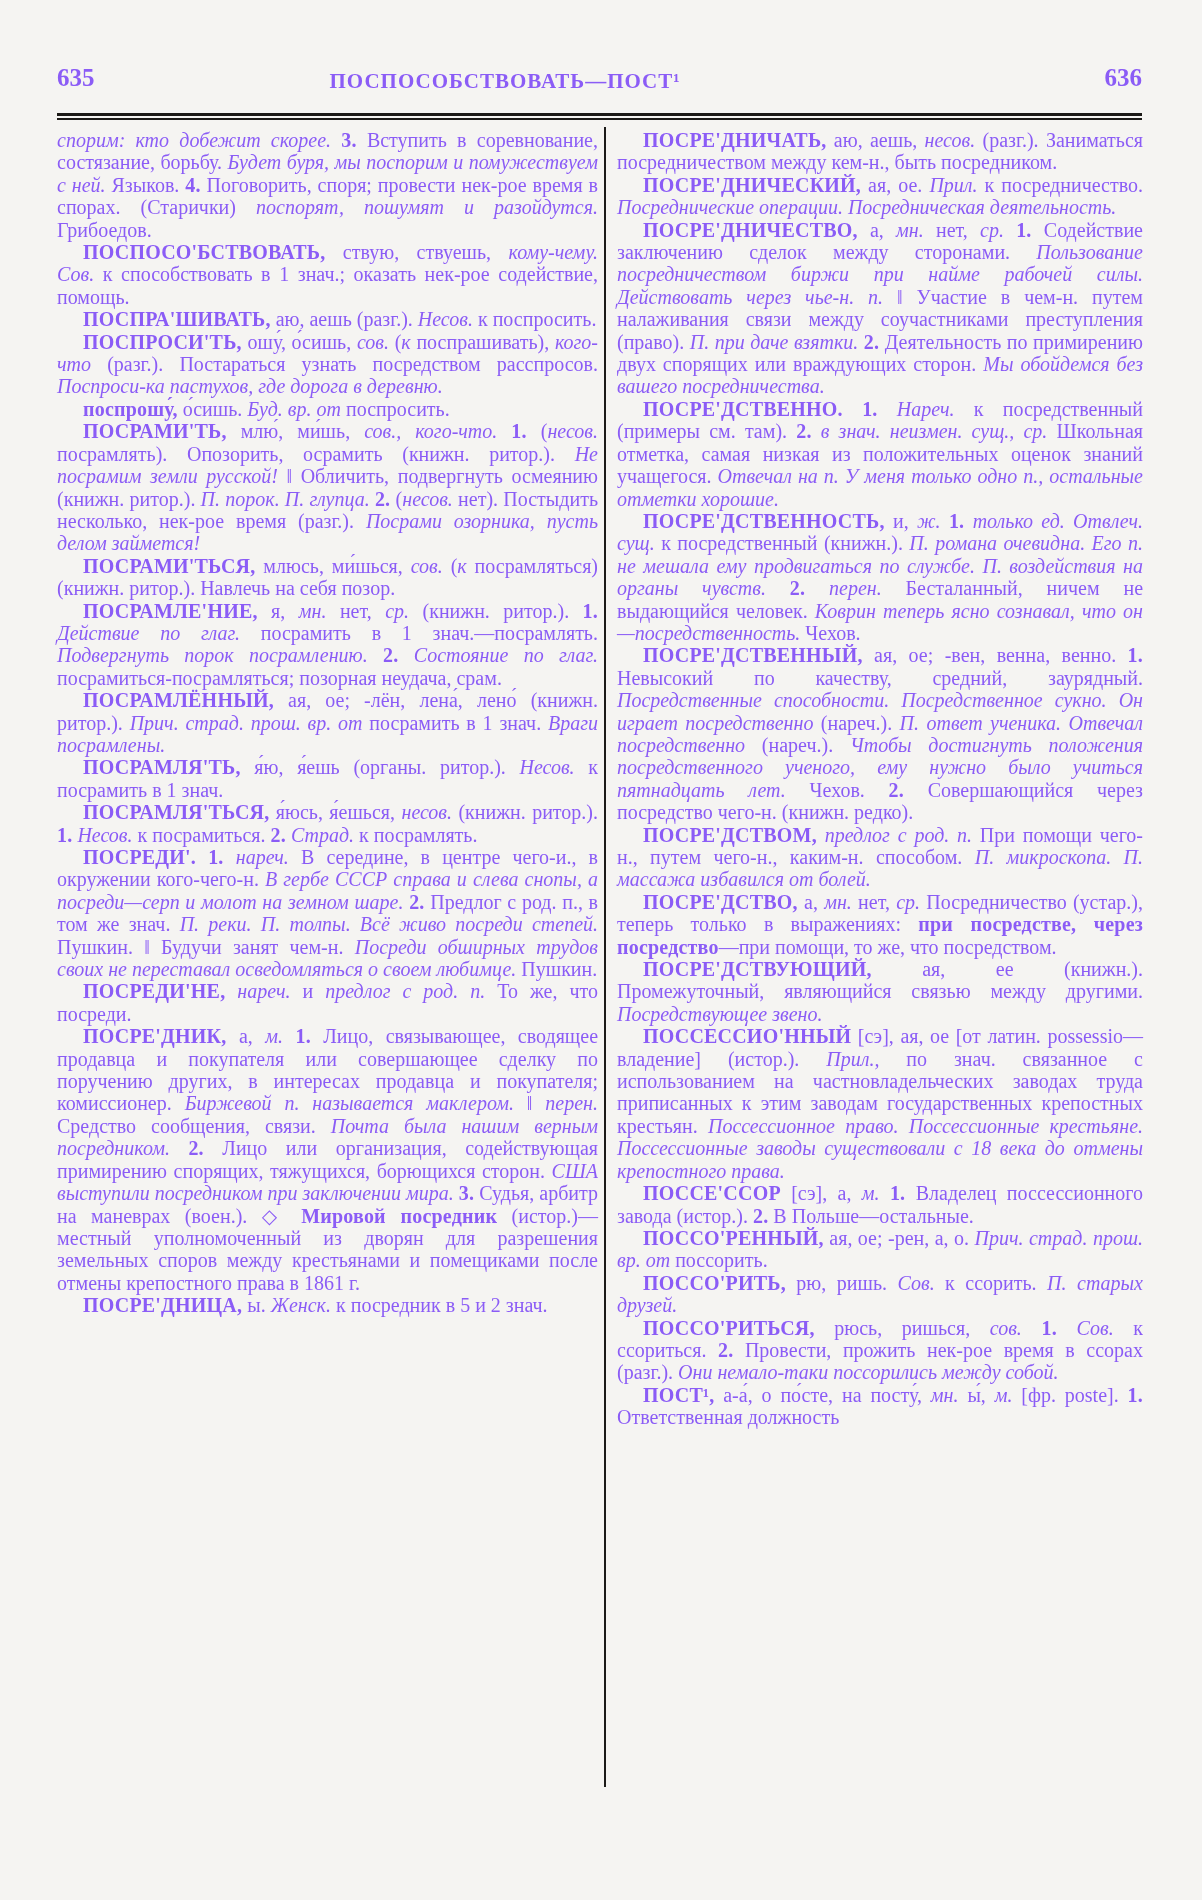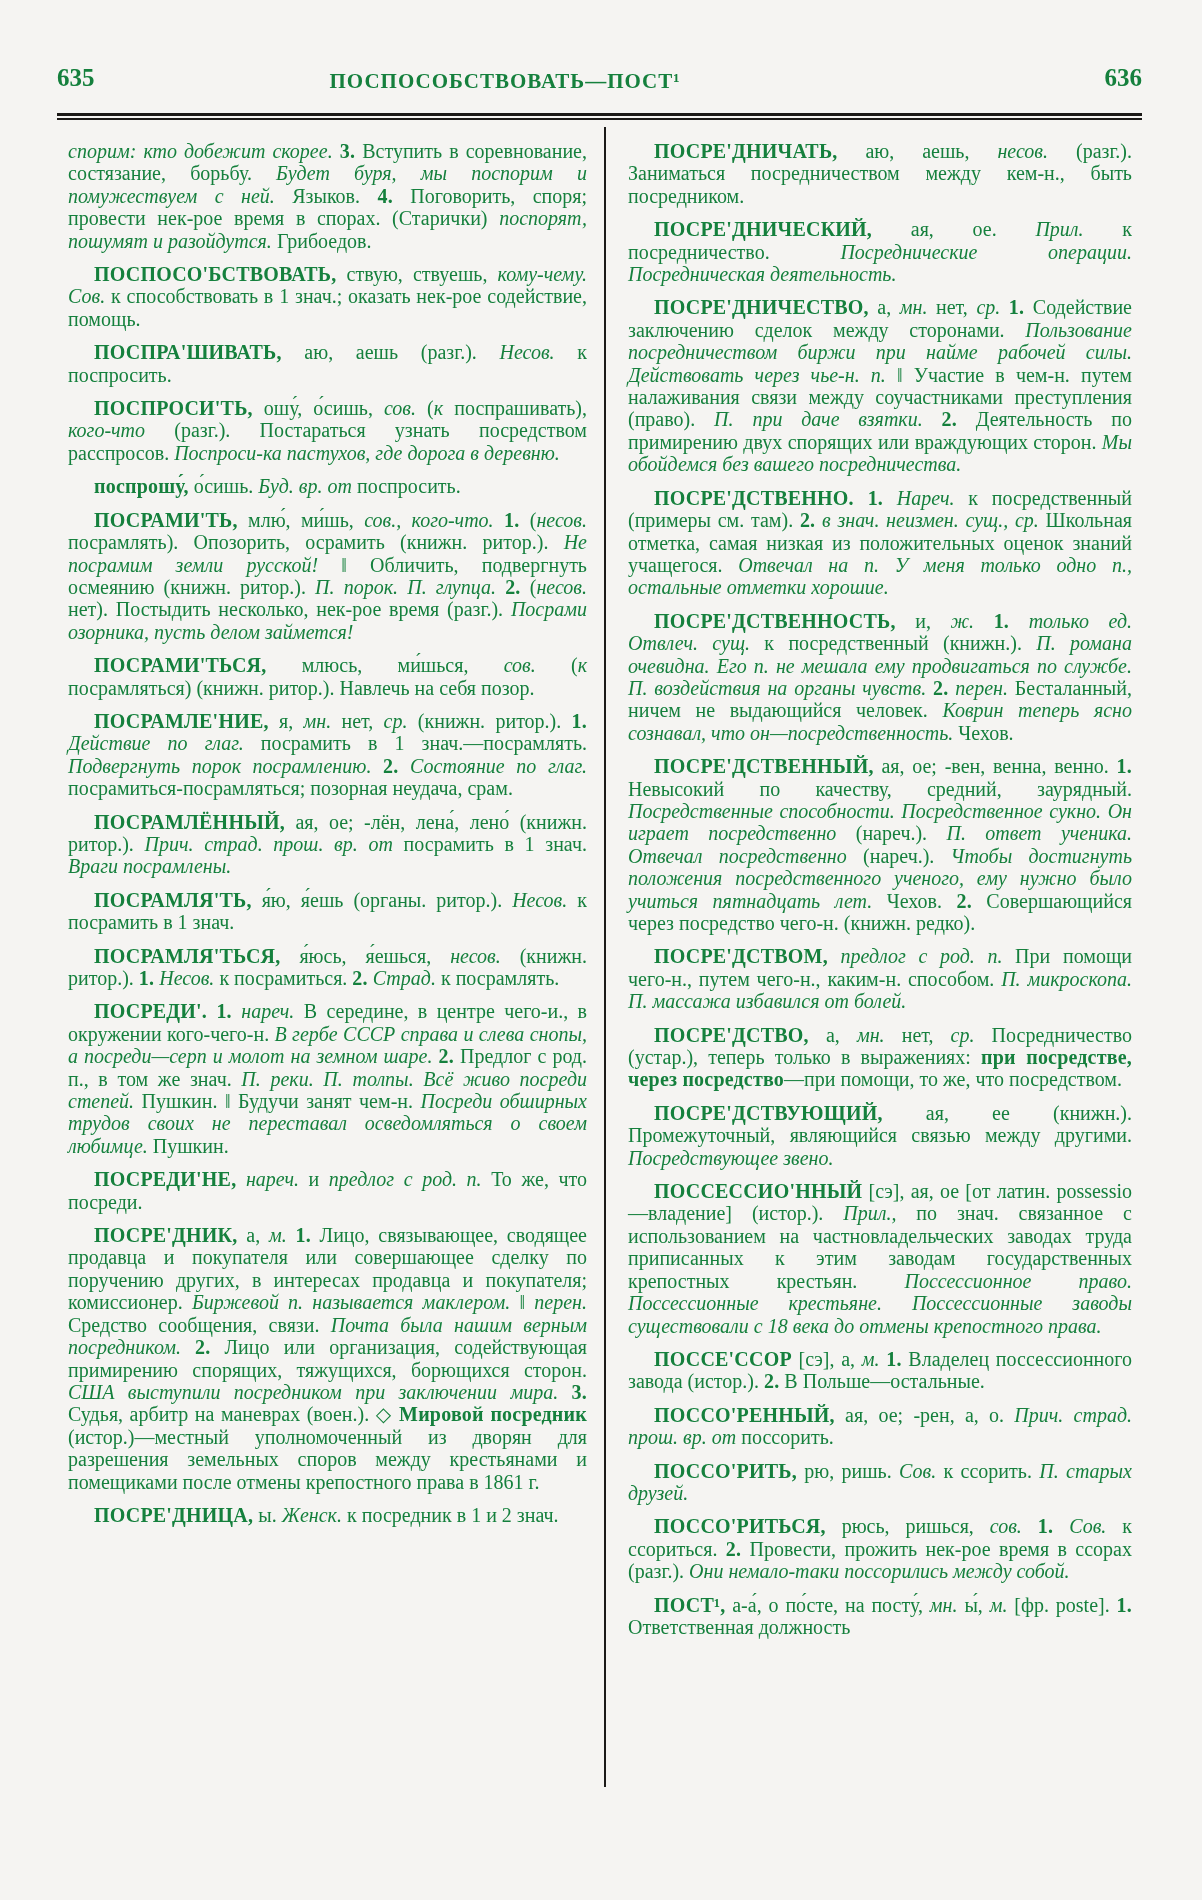--- a/index.html
+++ b/index.html
@@ -1,21 +1,21 @@
 <!DOCTYPE html>
 <html lang="ru"><head>
 <meta charset="utf-8">
 <style>
   html,body{margin:0;padding:0;background:#dedcd9;}
   .page{
     position:relative;
     width:1202px;height:1900px;
     background:#f5f4f2;
     font-family:"Liberation Serif","DejaVu Serif",serif;
-    color:#15803d;
+    color:#8b5cf6;
     overflow:hidden;
   }
   .pagenum{
     position:absolute;top:64px;
     font-size:25px;font-weight:bold;line-height:28px;
   }
   .pagenum.left{left:57px;}
   .pagenum.right{left:1086px;width:56px;text-align:right;}
   .head-title{
     position:absolute;top:69px;left:505px;
@@ -34,21 +34,21 @@
     position:absolute;left:604px;top:127px;
     width:2px;height:1660px;background:#1c1a18;
   }
   .col{
     position:absolute;top:129px;
     text-align:justify;
     font-size:20px;line-height:22.4px;
   }
   .col.left{left:57px;width:541px;}
   .col.right{left:617px;width:526px;}
-  .entry{margin:11px;text-indent:26px;}
+  .entry{margin:0;text-indent:26px;}
   .entry.no-indent{text-indent:0;}
   .seg-b{font-weight:bold;letter-spacing:.2px;}
   .seg-i{font-style:italic;}
 </style>
 </head>
 <body>
 
 <div class="page">
 
   <div class="pagenum left">635</div>
@@ -69,21 +69,21 @@
       <p class="entry"><span class="seg-b">поспрошу́,</span><span class="seg-n"> о́сишь. </span><span class="seg-i">Буд. вр. от</span><span class="seg-n"> поспросить.</span></p>
       <p class="entry"><span class="seg-b">ПОСРАМИ'ТЬ,</span><span class="seg-n"> млю́, ми́шь, </span><span class="seg-i">сов., кого-что.</span><span class="seg-n"> </span><span class="seg-b">1.</span><span class="seg-n"> (</span><span class="seg-i">несов.</span><span class="seg-n"> посрамлять). Опозорить, осрамить (книжн. ритор.). </span><span class="seg-i">Не посрамим земли русской!</span><span class="seg-n"> ‖ Обличить, подвергнуть осмеянию (книжн. ритор.). </span><span class="seg-i">П. порок. П. глупца.</span><span class="seg-n"> </span><span class="seg-b">2.</span><span class="seg-n"> (</span><span class="seg-i">несов.</span><span class="seg-n"> нет). Постыдить несколько, нек-рое время (разг.). </span><span class="seg-i">Посрами озорника, пусть делом займется!</span></p>
       <p class="entry"><span class="seg-b">ПОСРАМИ'ТЬСЯ,</span><span class="seg-n"> млюсь, ми́шься, </span><span class="seg-i">сов.</span><span class="seg-n"> (</span><span class="seg-i">к</span><span class="seg-n"> посрамляться) (книжн. ритор.). Навлечь на себя позор.</span></p>
       <p class="entry"><span class="seg-b">ПОСРАМЛЕ'НИЕ,</span><span class="seg-n"> я, </span><span class="seg-i">мн.</span><span class="seg-n"> нет, </span><span class="seg-i">ср.</span><span class="seg-n"> (книжн. ритор.). </span><span class="seg-b">1.</span><span class="seg-n"> </span><span class="seg-i">Действие по глаг.</span><span class="seg-n"> посрамить в 1 знач.—посрамлять. </span><span class="seg-i">Подвергнуть порок посрамлению.</span><span class="seg-n"> </span><span class="seg-b">2.</span><span class="seg-n"> </span><span class="seg-i">Состояние по глаг.</span><span class="seg-n"> посрамиться-посрамляться; позорная неудача, срам.</span></p>
       <p class="entry"><span class="seg-b">ПОСРАМЛЁННЫЙ,</span><span class="seg-n"> ая, ое; -лён, лена́, лено́ (книжн. ритор.). </span><span class="seg-i">Прич. страд. прош. вр. от</span><span class="seg-n"> посрамить в 1 знач. </span><span class="seg-i">Враги посрамлены.</span></p>
       <p class="entry"><span class="seg-b">ПОСРАМЛЯ'ТЬ,</span><span class="seg-n"> я́ю, я́ешь (органы. ритор.). </span><span class="seg-i">Несов.</span><span class="seg-n"> к посрамить в 1 знач.</span></p>
       <p class="entry"><span class="seg-b">ПОСРАМЛЯ'ТЬСЯ,</span><span class="seg-n"> я́юсь, я́ешься, </span><span class="seg-i">несов.</span><span class="seg-n"> (книжн. ритор.). </span><span class="seg-b">1.</span><span class="seg-n"> </span><span class="seg-i">Несов.</span><span class="seg-n"> к посрамиться. </span><span class="seg-b">2.</span><span class="seg-n"> </span><span class="seg-i">Страд.</span><span class="seg-n"> к посрамлять.</span></p>
       <p class="entry"><span class="seg-b">ПОСРЕДИ'.</span><span class="seg-n"> </span><span class="seg-b">1.</span><span class="seg-n"> </span><span class="seg-i">нареч.</span><span class="seg-n"> В середине, в центре чего-и., в окружении кого-чего-н. </span><span class="seg-i">В гербе СССР справа и слева снопы, а посреди—серп и молот на земном шаре.</span><span class="seg-n"> </span><span class="seg-b">2.</span><span class="seg-n"> Предлог с род. п., в том же знач. </span><span class="seg-i">П. реки. П. толпы. Всё живо посреди степей.</span><span class="seg-n"> Пушкин. ‖ Будучи занят чем-н. </span><span class="seg-i">Посреди обширных трудов своих не переставал осведомляться о своем любимце.</span><span class="seg-n"> Пушкин.</span></p>
       <p class="entry"><span class="seg-b">ПОСРЕДИ'НЕ,</span><span class="seg-n"> </span><span class="seg-i">нареч.</span><span class="seg-n"> и </span><span class="seg-i">предлог с род. п.</span><span class="seg-n"> То же, что посреди.</span></p>
       <p class="entry"><span class="seg-b">ПОСРЕ'ДНИК,</span><span class="seg-n"> а, </span><span class="seg-i">м.</span><span class="seg-n"> </span><span class="seg-b">1.</span><span class="seg-n"> Лицо, связывающее, сводящее продавца и покупателя или совершающее сделку по поручению других, в интересах продавца и покупателя; комиссионер. </span><span class="seg-i">Биржевой п. называется маклером.</span><span class="seg-n"> ‖ </span><span class="seg-i">перен.</span><span class="seg-n"> Средство сообщения, связи. </span><span class="seg-i">Почта была нашим верным посредником.</span><span class="seg-n"> </span><span class="seg-b">2.</span><span class="seg-n"> Лицо или организация, содействующая примирению спорящих, тяжущихся, борющихся сторон. </span><span class="seg-i">США выступили посредником при заключении мира.</span><span class="seg-n"> </span><span class="seg-b">3.</span><span class="seg-n"> Судья, арбитр на маневрах (воен.). ◇ </span><span class="seg-b">Мировой посредник</span><span class="seg-n"> (истор.)—местный уполномоченный из дворян для разрешения земельных споров между крестьянами и помещиками после отмены крепостного права в 1861 г.</span></p>
-      <p class="entry"><span class="seg-b">ПОСРЕ'ДНИЦА,</span><span class="seg-n"> ы. </span><span class="seg-i">Женск.</span><span class="seg-n"> к посредник в 1 и 2 знач.</span></p>
+      <p class="entry"><span class="seg-b">ПОСРЕ'ДНИЦА,</span><span class="seg-n"> ы. </span><span class="seg-i">Женск.</span><span class="seg-n"> к посредник в 5 и 2 знач.</span></p>
     </div>
 
   <div class="col-divider"></div>
 
   <div class="col right">
       <p class="entry"><span class="seg-b">ПОСРЕ'ДНИЧАТЬ,</span><span class="seg-n"> аю, аешь, </span><span class="seg-i">несов.</span><span class="seg-n"> (разг.). Заниматься посредничеством между кем-н., быть посредником.</span></p>
       <p class="entry"><span class="seg-b">ПОСРЕ'ДНИЧЕСКИЙ,</span><span class="seg-n"> ая, ое. </span><span class="seg-i">Прил.</span><span class="seg-n"> к посредничество. </span><span class="seg-i">Посреднические операции. Посредническая деятельность.</span></p>
       <p class="entry"><span class="seg-b">ПОСРЕ'ДНИЧЕСТВО,</span><span class="seg-n"> а, </span><span class="seg-i">мн.</span><span class="seg-n"> нет, </span><span class="seg-i">ср.</span><span class="seg-n"> </span><span class="seg-b">1.</span><span class="seg-n"> Содействие заключению сделок между сторонами. </span><span class="seg-i">Пользование посредничеством биржи при найме рабочей силы. Действовать через чье-н. п.</span><span class="seg-n"> ‖ Участие в чем-н. путем налаживания связи между соучастниками преступления (право). </span><span class="seg-i">П. при даче взятки.</span><span class="seg-n"> </span><span class="seg-b">2.</span><span class="seg-n"> Деятельность по примирению двух спорящих или враждующих сторон. </span><span class="seg-i">Мы обойдемся без вашего посредничества.</span></p>
       <p class="entry"><span class="seg-b">ПОСРЕ'ДСТВЕННО.</span><span class="seg-n"> </span><span class="seg-b">1.</span><span class="seg-n"> </span><span class="seg-i">Нареч.</span><span class="seg-n"> к посредственный (примеры см. там). </span><span class="seg-b">2.</span><span class="seg-n"> </span><span class="seg-i">в знач. неизмен. сущ., ср.</span><span class="seg-n"> Школьная отметка, самая низкая из положительных оценок знаний учащегося. </span><span class="seg-i">Отвечал на п. У меня только одно п., остальные отметки хорошие.</span></p>
       <p class="entry"><span class="seg-b">ПОСРЕ'ДСТВЕННОСТЬ,</span><span class="seg-n"> и, </span><span class="seg-i">ж.</span><span class="seg-n"> </span><span class="seg-b">1.</span><span class="seg-n"> </span><span class="seg-i">только ед. Отвлеч. сущ.</span><span class="seg-n"> к посредственный (книжн.). </span><span class="seg-i">П. романа очевидна. Его п. не мешала ему продвигаться по службе. П. воздействия на органы чувств.</span><span class="seg-n"> </span><span class="seg-b">2.</span><span class="seg-n"> </span><span class="seg-i">перен.</span><span class="seg-n"> Бесталанный, ничем не выдающийся человек. </span><span class="seg-i">Коврин теперь ясно сознавал, что он—посредственность.</span><span class="seg-n"> Чехов.</span></p>

